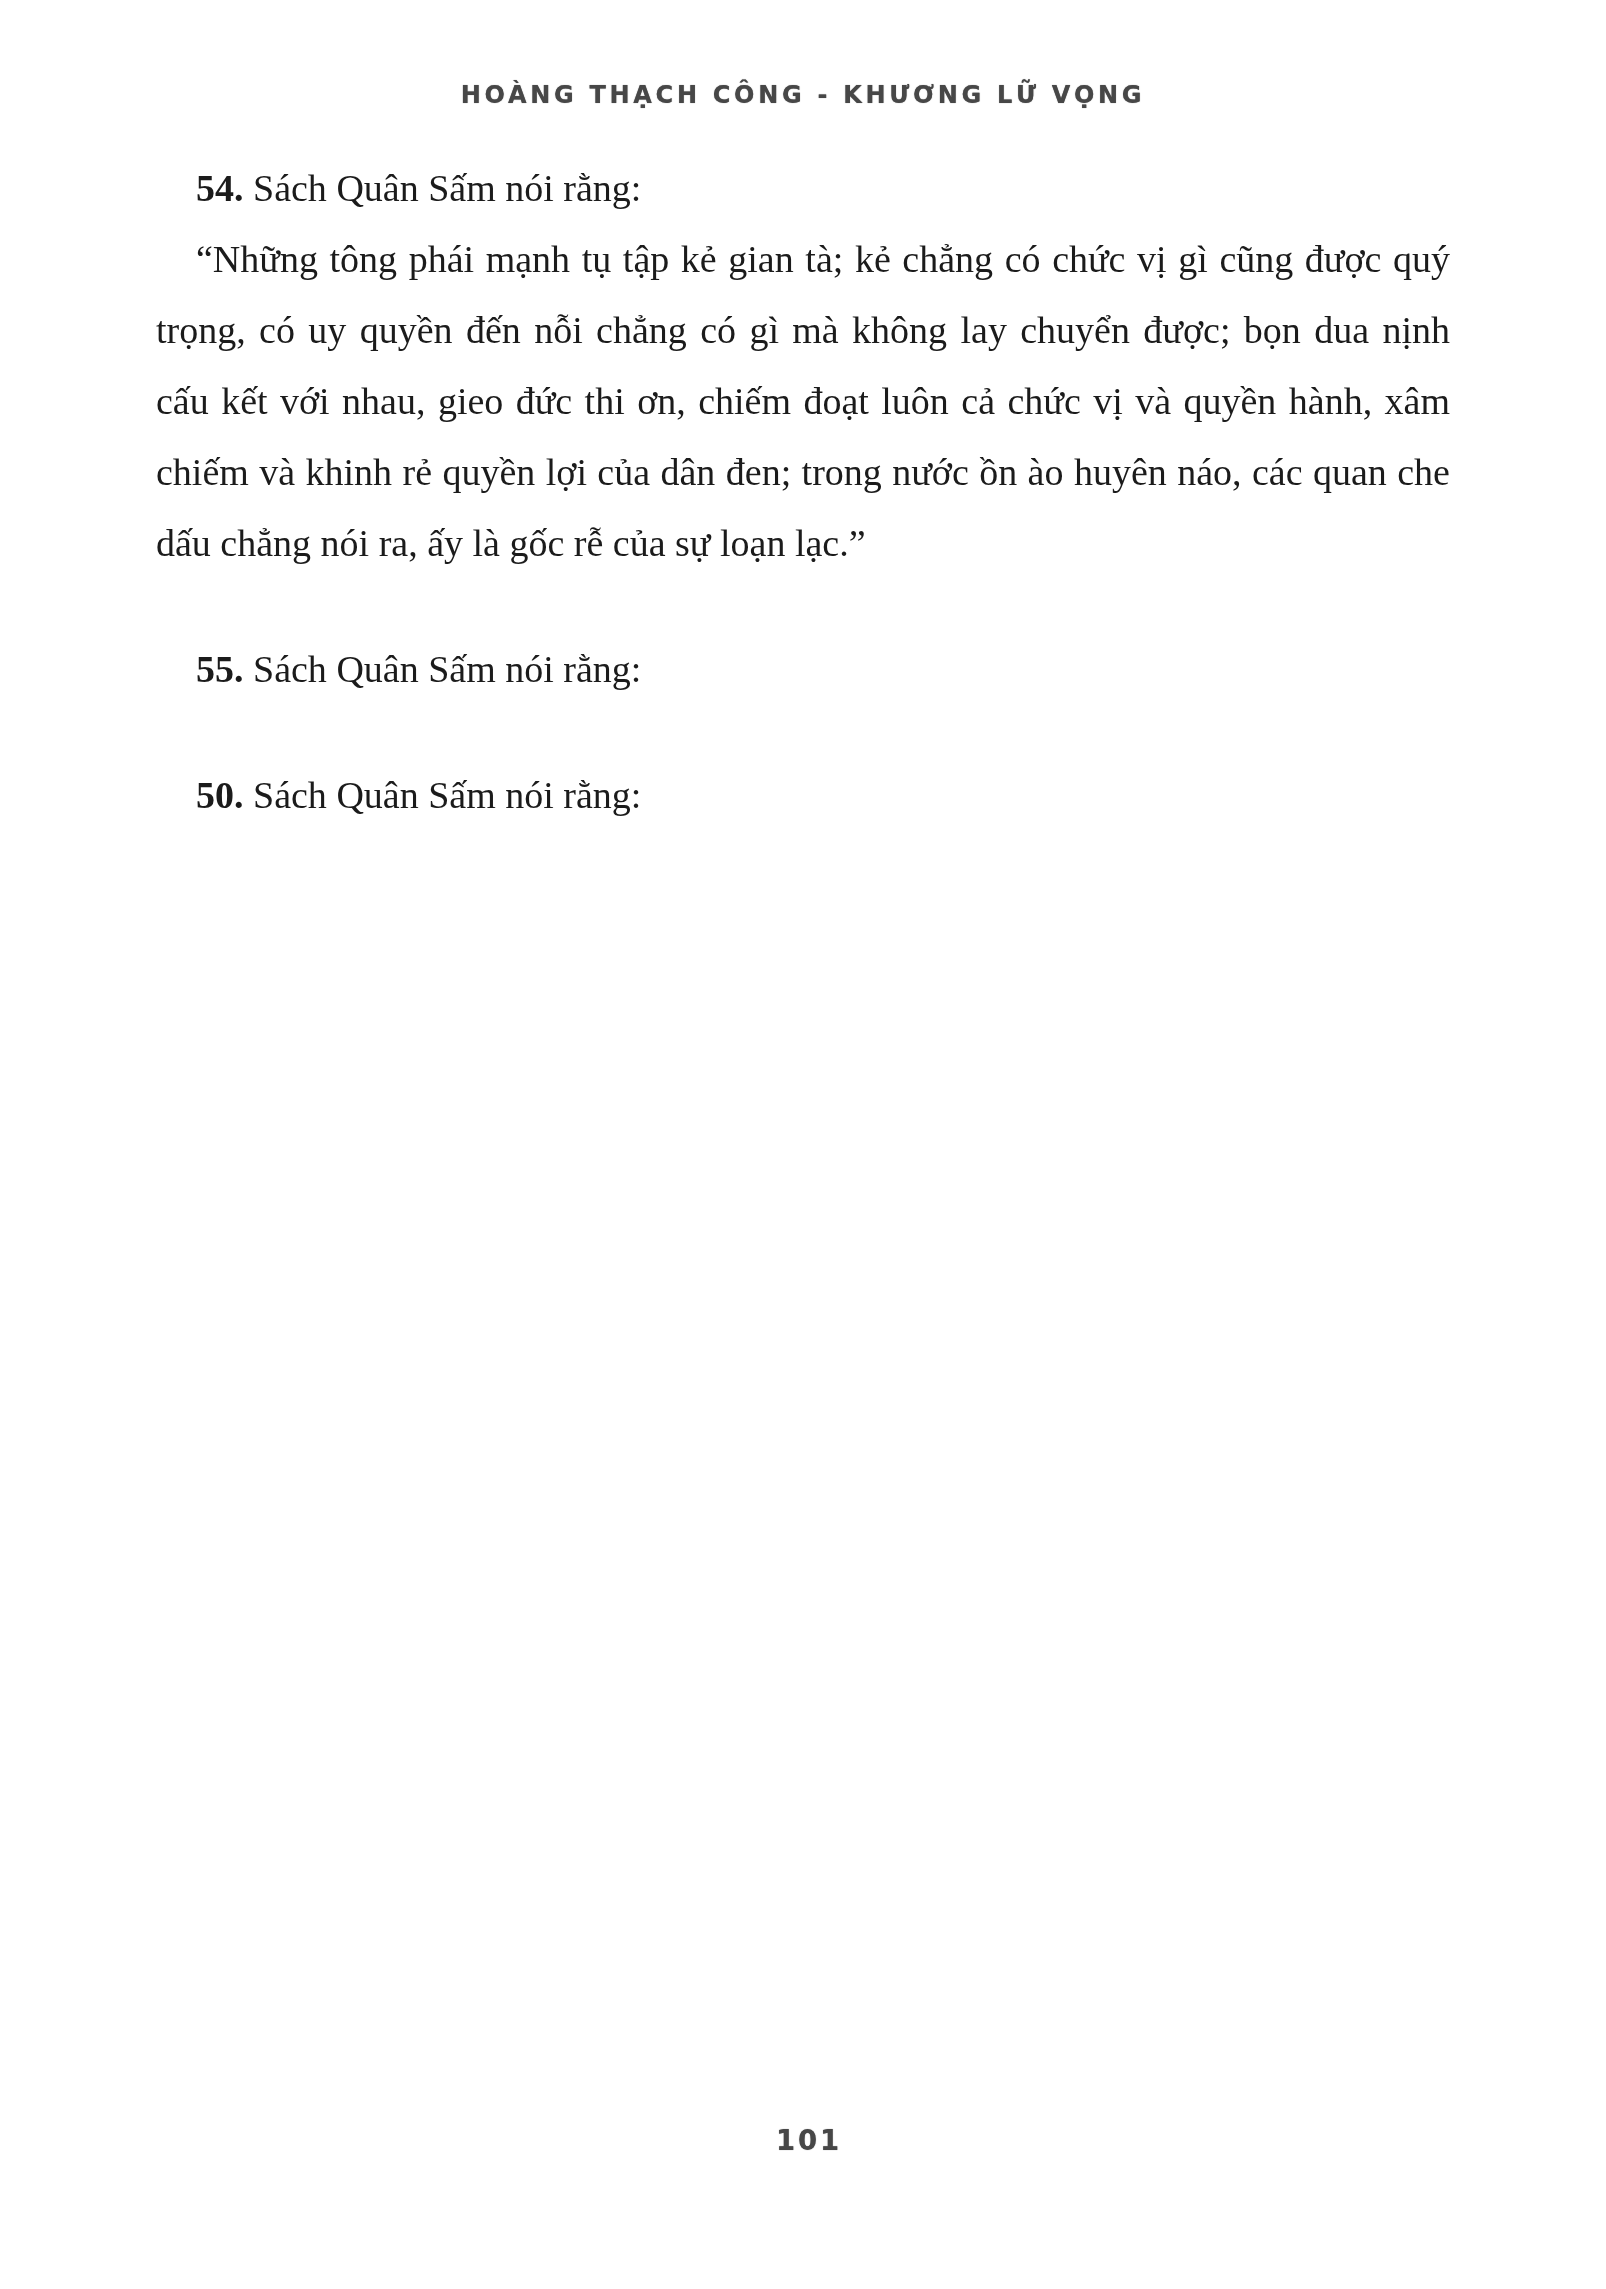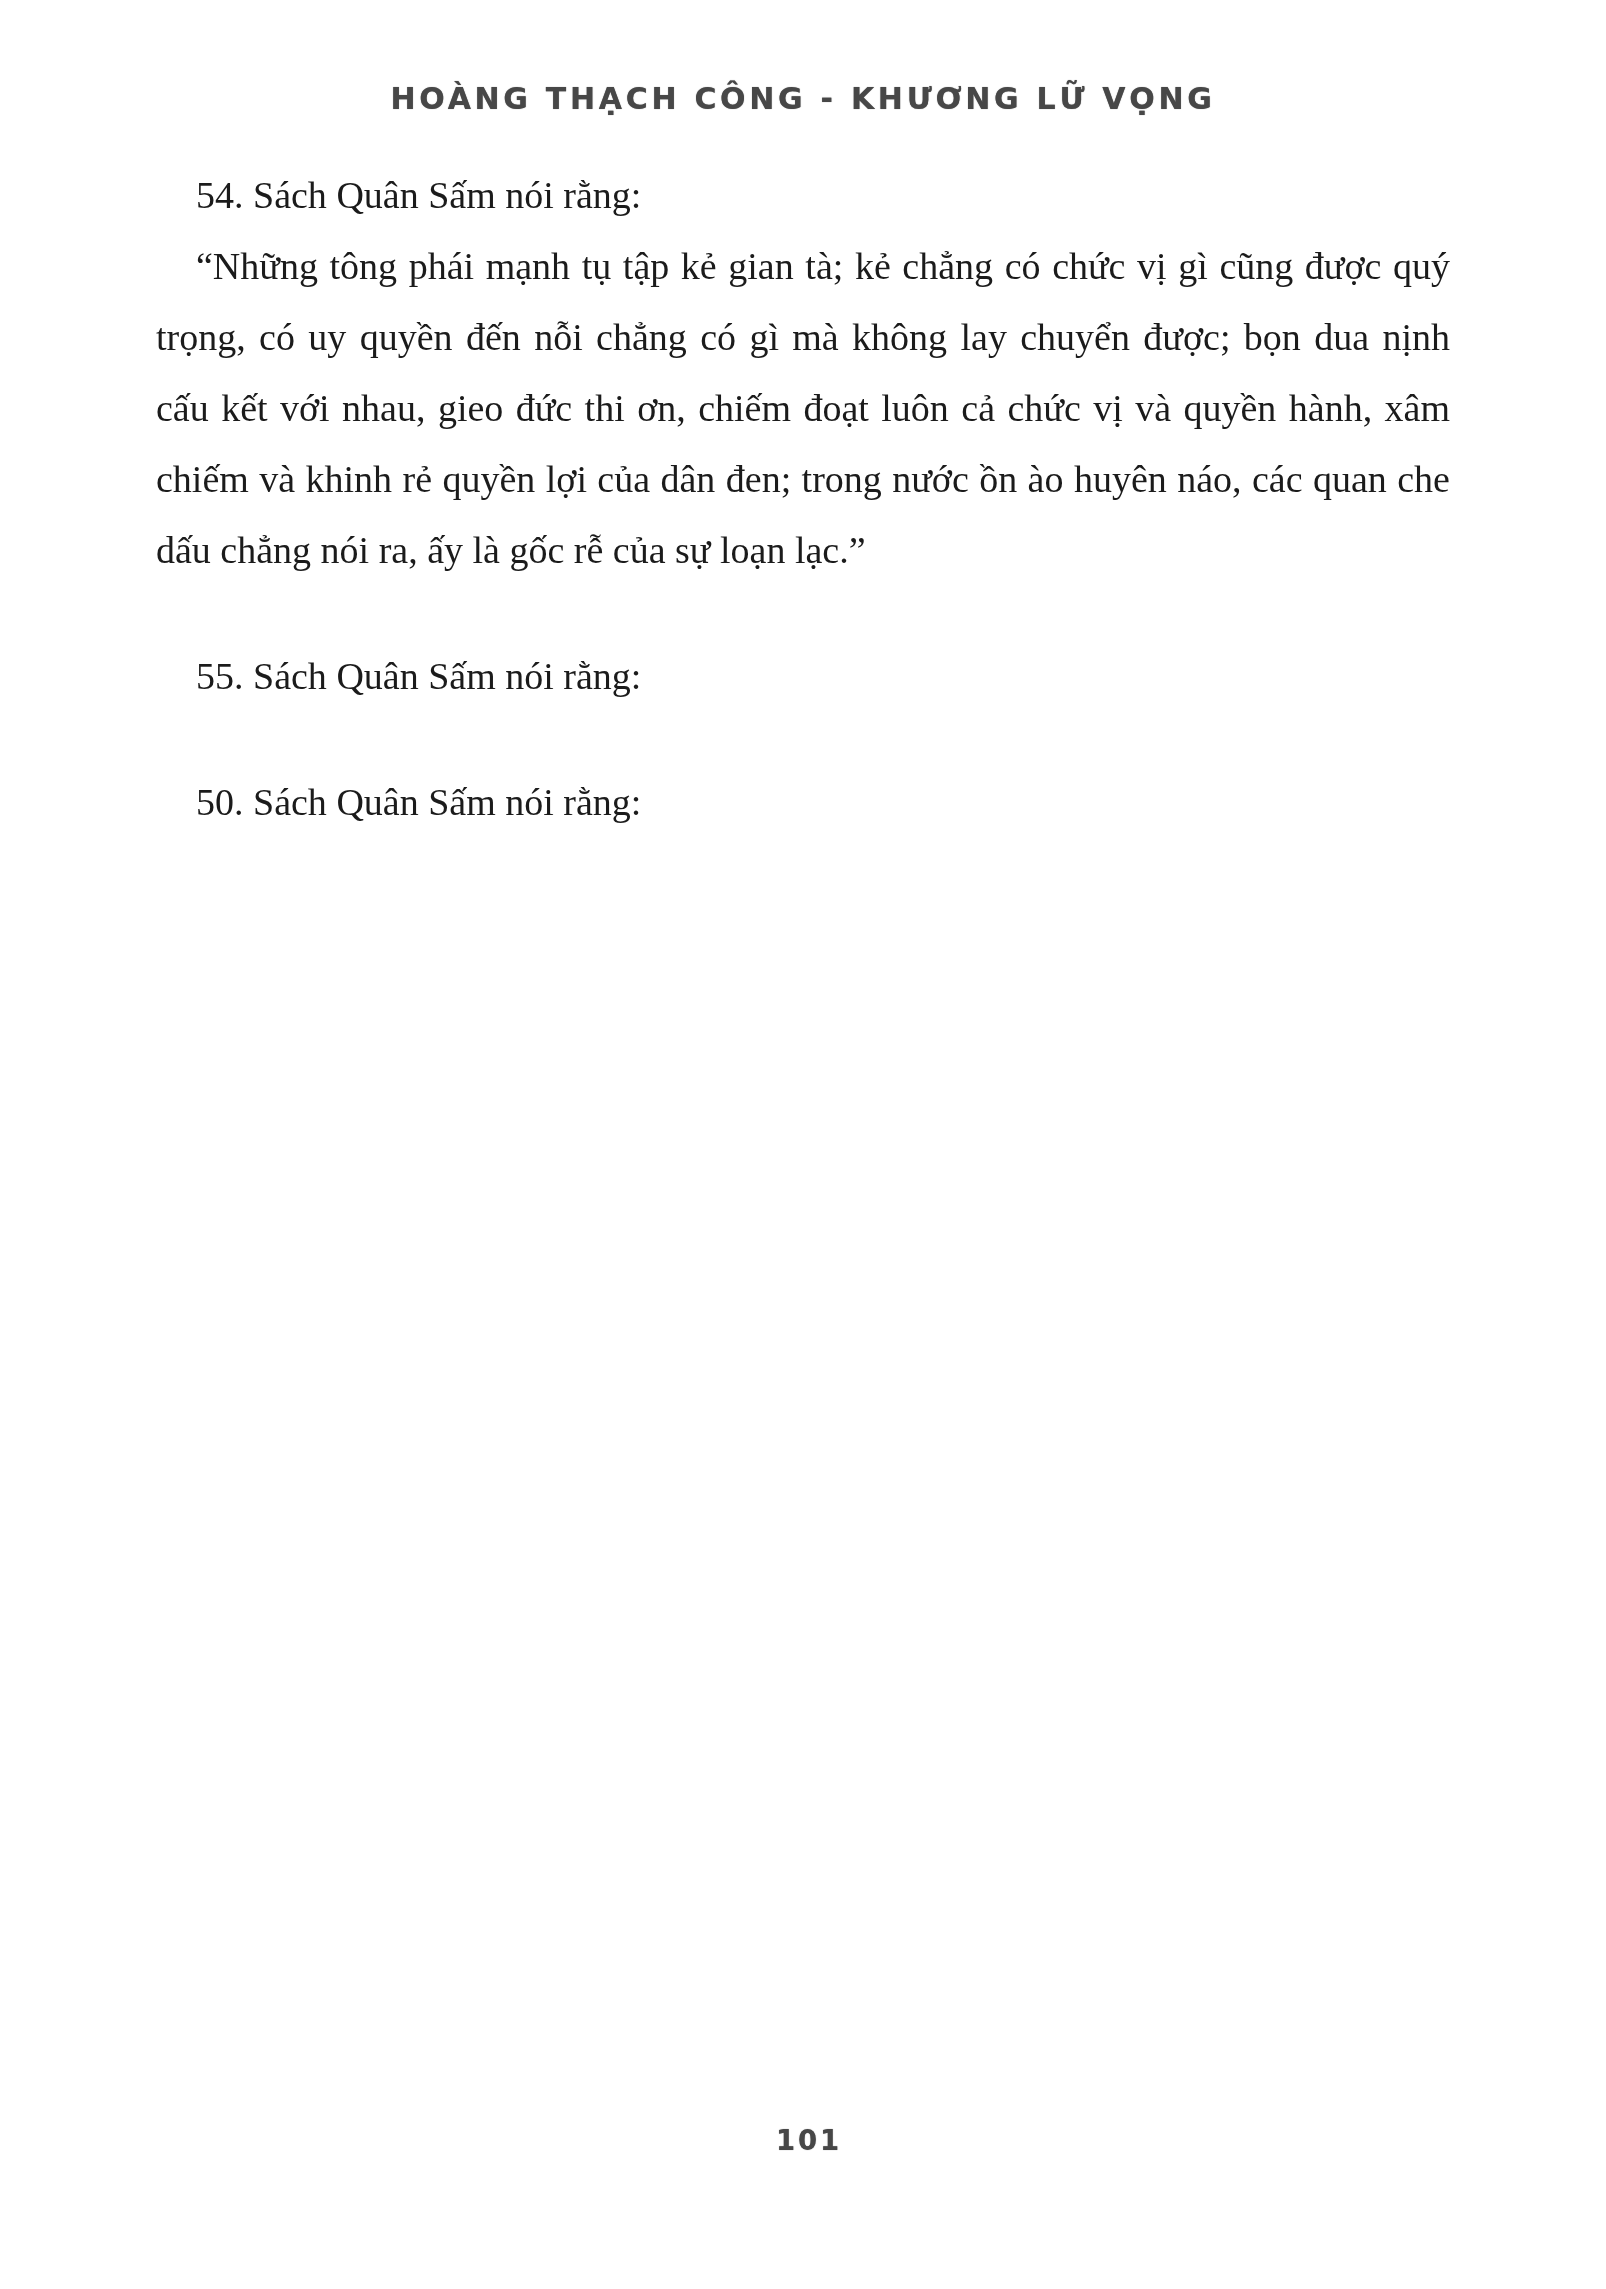--- a/index.html
+++ b/index.html
@@ -15,21 +15,21 @@
     background: #ffffff;
     font-family: "Liberation Serif", serif;
     color: #1b1b1b;
     overflow: hidden;
   }
   .running-header {
     padding-top: 81px;
     text-align: center;
     font-family: "DejaVu Sans", sans-serif;
     font-weight: 700;
-    font-size: 30px;
+    font-size: 24px;
     letter-spacing: 3.7px;
     color: #474747;
     text-shadow: 0 0 0.9px #6a6a6a;
   }
   .content {
     padding: 44px 156px 0 156px;
     font-size: 38px;
     line-height: 71px;
     text-align: justify;
   }
@@ -39,21 +39,21 @@
   }
   .heading:first-child {
     margin-top: 0;
   }
   .para {
     margin: 0 0 55px 0;
     text-indent: 40px;
     font-family: Liberation Serif, serif;
   }
   .num {
-    font-weight: 400;
+    font-weight: 700;
   }
   .book {
   }
   .footer {
     position: absolute;
     left: 12px;
     right: 0;
     bottom: 133px;
     text-align: center;
     font-family: "DejaVu Sans", sans-serif;

